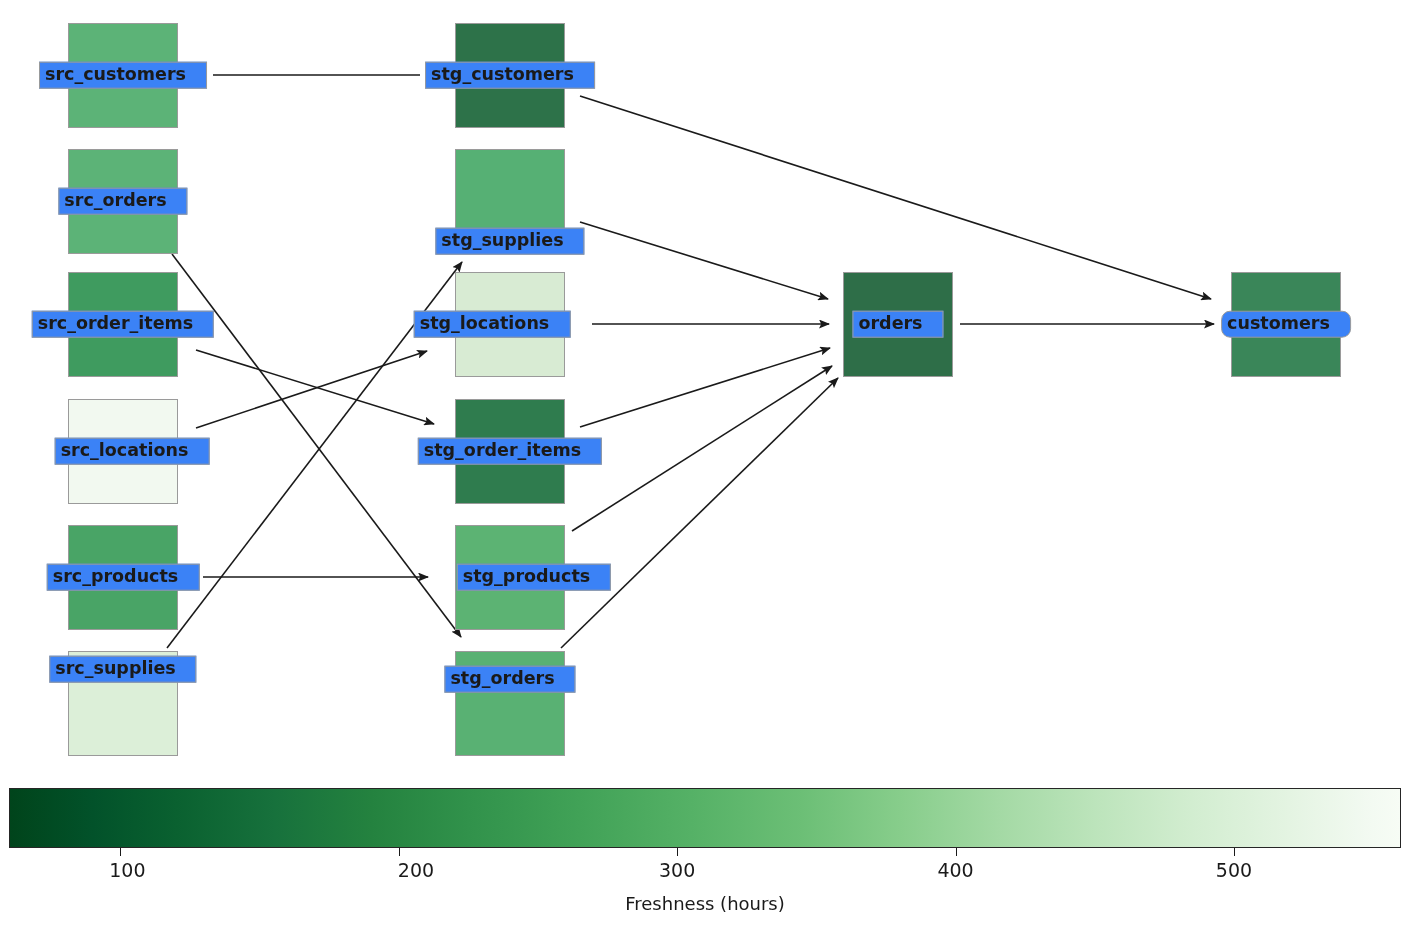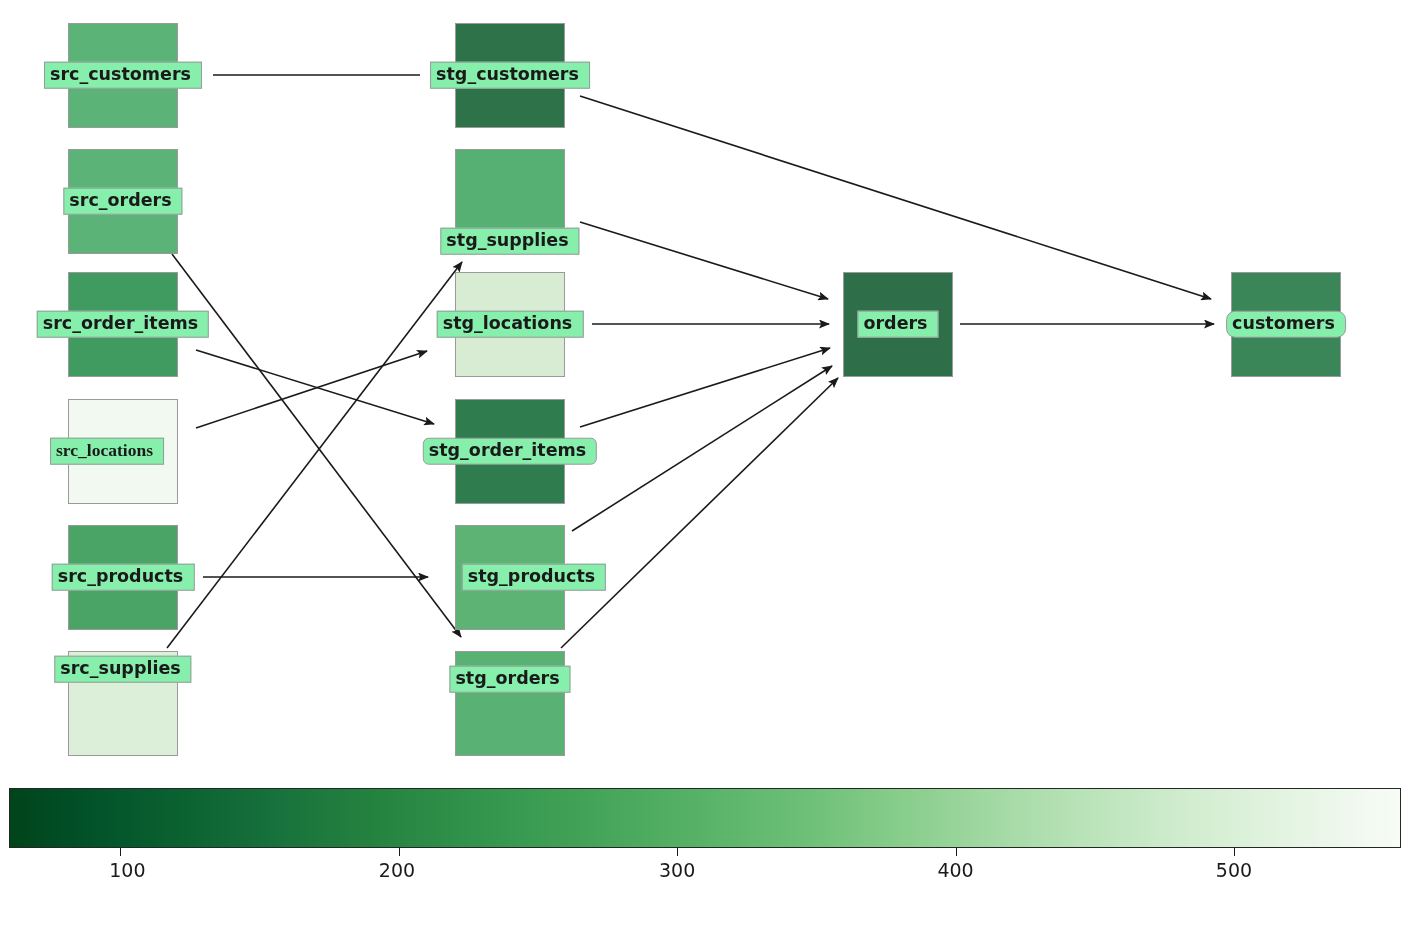--- a/index.html
+++ b/index.html
@@ -1,23 +1,23 @@
 <!DOCTYPE html>
 <html><head>
 <meta charset="utf-8">
 <style>
   html,body{margin:0;padding:0;background:#ffffff;}
   body{width:1410px;height:926px;position:relative;overflow:hidden;
        font-family:"DejaVu Sans","Liberation Sans",sans-serif;}
   #stage{position:absolute;left:0;top:0;width:1410px;height:926px;}
   .node-box{position:absolute;box-sizing:border-box;border:1.3px solid #9a9a9a;}
   .node-label{position:absolute;box-sizing:border-box;
-      background:#86efac;border:1.2px solid #9a9a9a;
+      background:#3b82f6;border:1.2px solid #9a9a9a;
       font-weight:bold;font-size:17.5px;color:#1a1a1a;
-      padding:2px 10px 3px 5px;white-space:nowrap;
+      padding:2px 20px 3px 5px;white-space:nowrap;
       transform:translate(-50%,-50%);line-height:1.12;}
   svg.edges{position:absolute;left:0;top:0;width:1410px;height:926px;overflow:visible;pointer-events:none;}
   
   #cbar-wrap{position:absolute;left:9px;top:788px;width:1392px;height:60px;}
   #cbar{position:absolute;left:0;top:0;width:100%;height:100%;
         border:1.2px solid #262626;box-sizing:border-box;
         background:linear-gradient(to right,
           #00441b 0%, #02522a 6%, #0a6130 12%, #17713c 19%,
           #24823f 26%, #31924b 33%, #41a257 41%, #55b166 49%,
           #6cbf76 57%, #87cd8b 64%, #a3d9a4 71%, #bce4bb 78%,
@@ -60,52 +60,53 @@
   </svg>
 
   <div id="nodes-host">
       <div class="node-box" style="left: 68px; top: 22.5px; width: 110px; height: 105px; background: rgb(92, 179, 119);"></div>
       <div class="node-label" style="left: 123px; top: 75px;">src_customers</div>
       <div class="node-box" style="left: 68px; top: 148.5px; width: 110px; height: 105px; background: rgb(92, 179, 119);"></div>
       <div class="node-label" style="left: 123px; top: 201px;">src_orders</div>
       <div class="node-box" style="left: 68px; top: 271.5px; width: 110px; height: 105px; background: rgb(63, 155, 95);"></div>
       <div class="node-label" style="left: 123px; top: 324px;">src_order_items</div>
       <div class="node-box" style="left: 68px; top: 398.5px; width: 110px; height: 105px; background: rgb(242, 249, 240);"></div>
-      <div class="node-label" style="left: 107px; top: 451px; font-family: Liberation Serif, serif;">src_locations</div>
+      <div class="node-label" style="left: 132px; top: 451px;">src_locations</div>
       <div class="node-box" style="left: 68px; top: 524.5px; width: 110px; height: 105px; background: rgb(73, 164, 102);"></div>
       <div class="node-label" style="left: 123px; top: 577px;">src_products</div>
       <div class="node-box" style="left: 68px; top: 650.5px; width: 110px; height: 105px; background: rgb(220, 239, 216);"></div>
       <div class="node-label" style="left: 123px; top: 669px;">src_supplies</div>
       <div class="node-box" style="left: 455px; top: 22.5px; width: 110px; height: 105px; background: rgb(45, 114, 73);"></div>
       <div class="node-label" style="left: 510px; top: 75px;">stg_customers</div>
       <div class="node-box" style="left: 455px; top: 148.5px; width: 110px; height: 105px; background: rgb(86, 176, 116);"></div>
       <div class="node-label" style="left: 510px; top: 201px; margin-top: 40px;">stg_supplies</div>
       <div class="node-box" style="left: 455px; top: 271.5px; width: 110px; height: 105px; background: rgb(216, 235, 211);"></div>
-      <div class="node-label" style="left: 510px; top: 324px; text-align: right;">stg_locations</div>
+      <div class="node-label" style="left: 492px; top: 324px; text-align: right;">stg_locations</div>
       <div class="node-box" style="left: 455px; top: 398.5px; width: 110px; height: 105px; background: rgb(47, 124, 78);"></div>
-      <div class="node-label" style="left: 510px; top: 451px; border-radius: 6px;">stg_order_items</div>
+      <div class="node-label" style="left: 510px; top: 451px;">stg_order_items</div>
       <div class="node-box" style="left: 455px; top: 524.5px; width: 110px; height: 105px; background: rgb(92, 179, 115);"></div>
       <div class="node-label" style="left: 534px; top: 577px;">stg_products</div>
       <div class="node-box" style="left: 455px; top: 650.5px; width: 110px; height: 105px; background: rgb(89, 177, 115);"></div>
       <div class="node-label" style="left: 510px; top: 679px;">stg_orders</div>
       <div class="node-box" style="left: 843px; top: 271.5px; width: 110px; height: 105px; background: rgb(46, 110, 72);"></div>
       <div class="node-label" style="left: 898px; top: 324px;">orders</div>
       <div class="node-box" style="left: 1231px; top: 271.5px; width: 110px; height: 105px; background: rgb(58, 134, 89);"></div>
       <div class="node-label" style="left: 1286px; top: 324px; border-radius: 9px;">customers</div>
     </div>
 
   <div id="cbar-wrap">
     <div id="cbar"></div>
   </div>
   <div id="ticks-host">
       <div class="tick" style="left: 120.36px;"></div>
       <div class="tick-lab" style="left: 120.36px; margin-left: 7px;">100</div>
       <div class="tick" style="left: 398.76px;"></div>
-      <div class="tick-lab" style="left: 397px;">200</div>
+      <div class="tick-lab" style="left: 416px;">200</div>
       <div class="tick" style="left: 677.16px;"></div>
       <div class="tick-lab" style="left: 677.16px;">300</div>
       <div class="tick" style="left: 955.56px;"></div>
       <div class="tick-lab" style="left: 955.56px;">400</div>
       <div class="tick" style="left: 1233.96px;"></div>
       <div class="tick-lab" style="left: 1233.96px;">500</div>
     </div>
+  <div id="cbar-title">Freshness (hours)</div>
 
 </div>
 
 </body></html>

